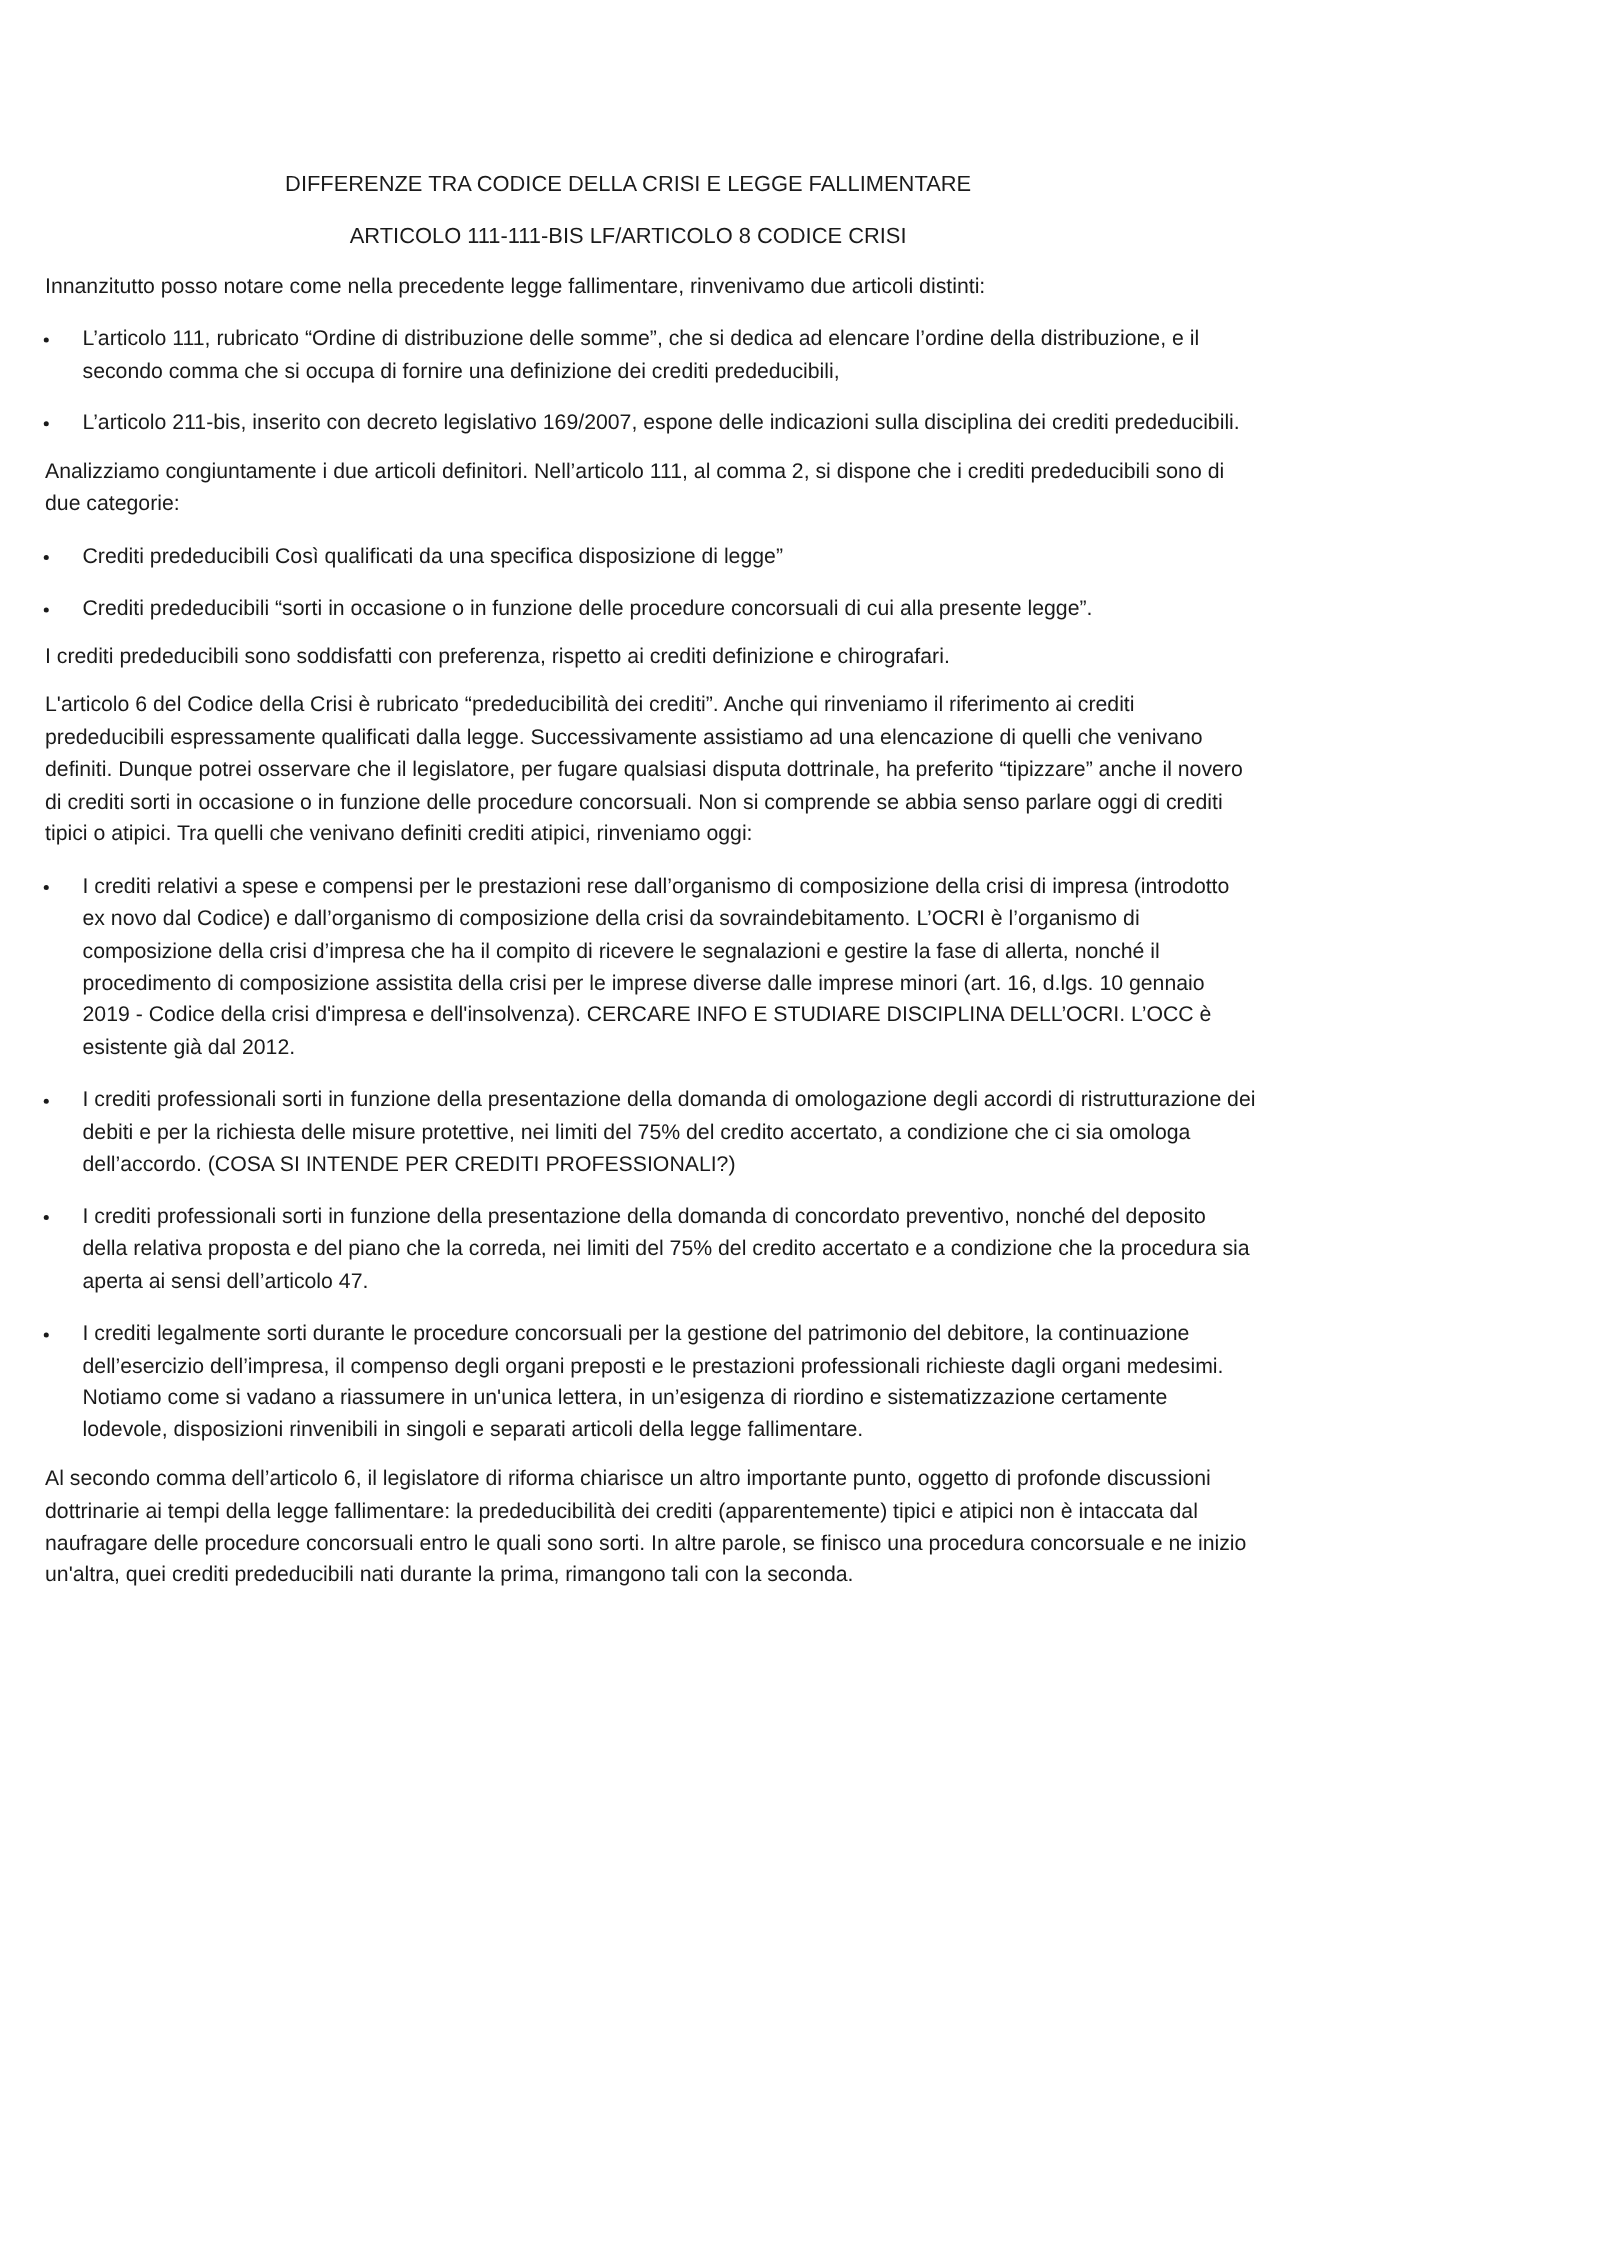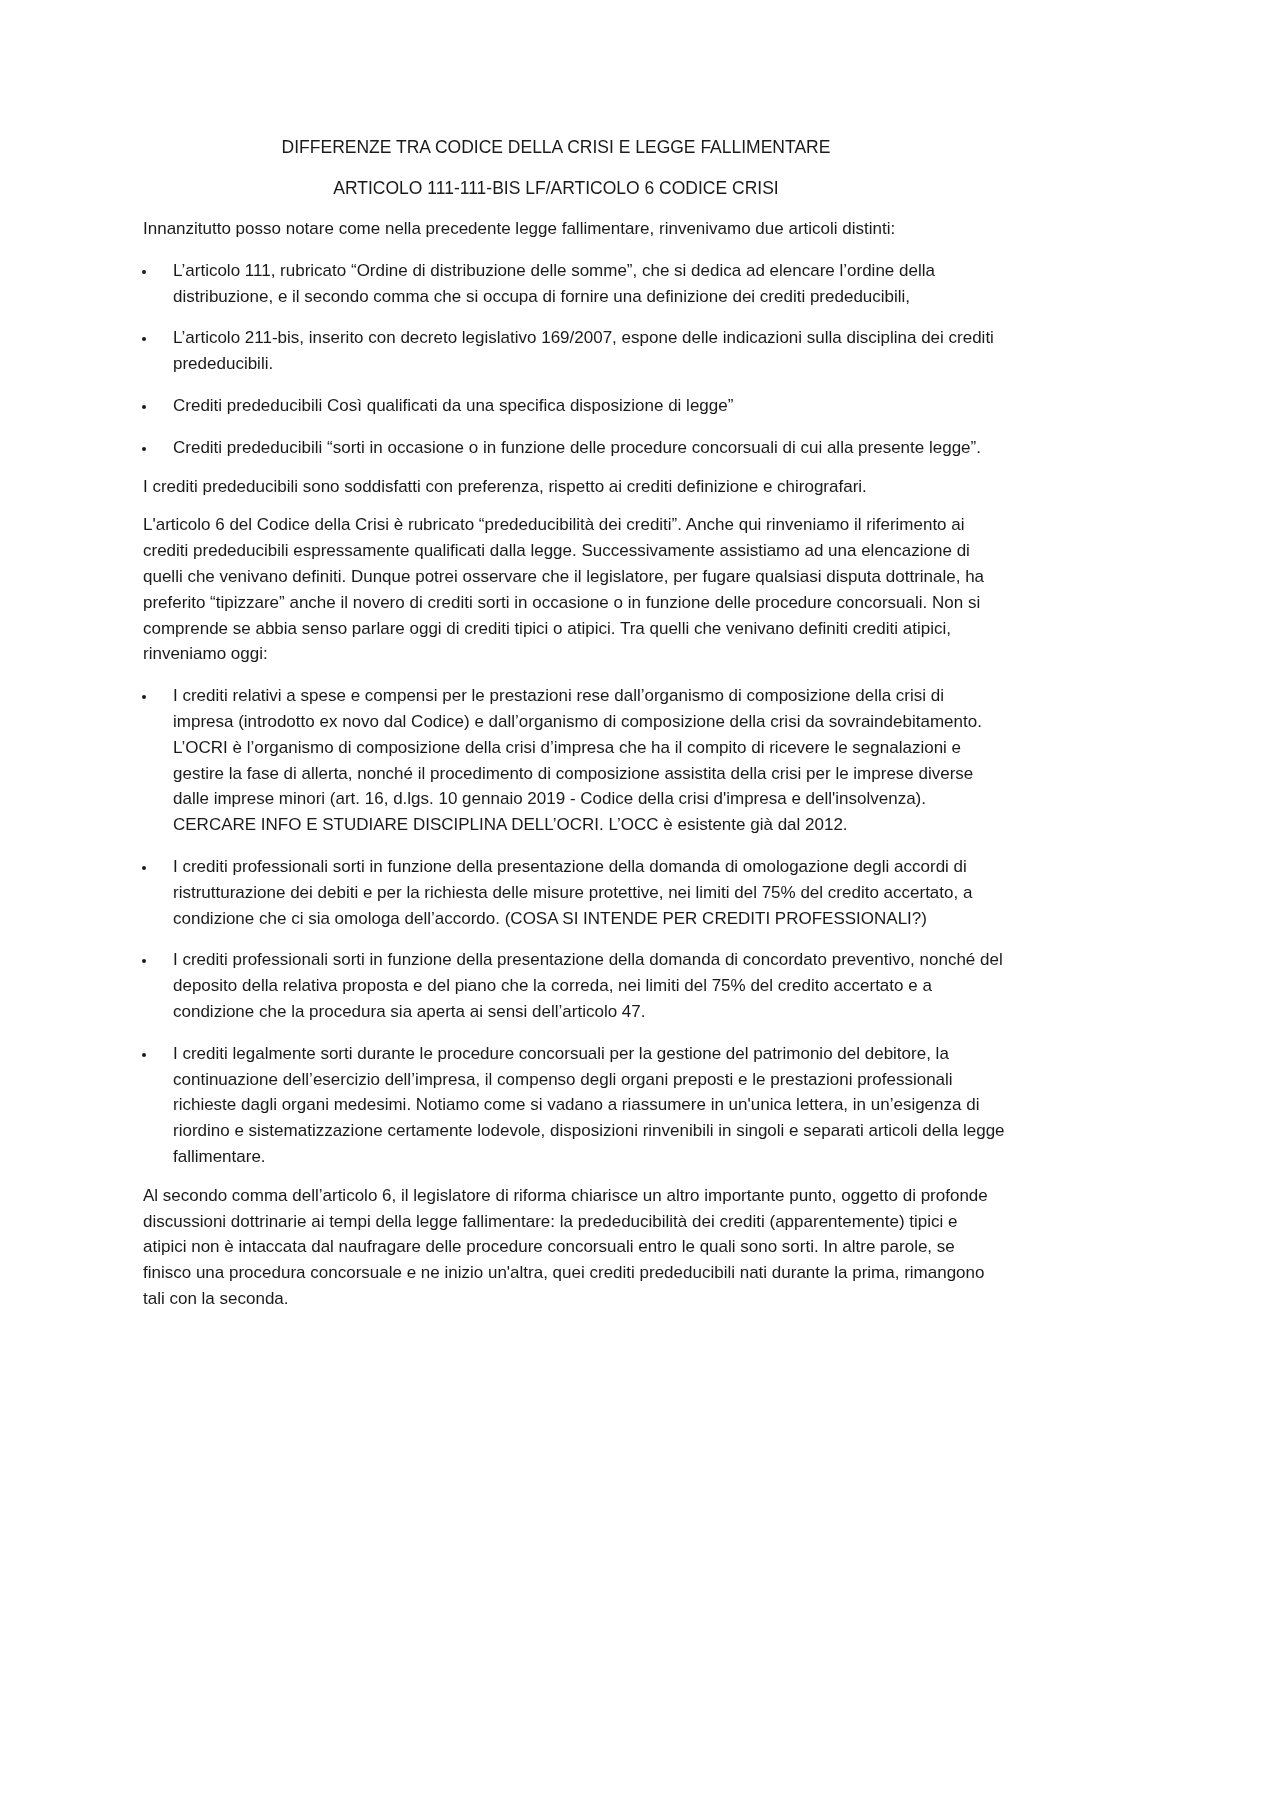--- a/index.html
+++ b/index.html
@@ -6,21 +6,20 @@
   html, body { background: #ffffff; }
   body {
     width: 1280px;
     height: 1811px;
     font-family: "Liberation Sans", sans-serif;
     color: #1a1a1a;
     overflow: hidden;
   }
   .page {
     padding-top: 134px;
-    padding-left: 107px;
     width: 1005px;
   }
   .doc-title,
   .doc-subtitle {
     text-align: center;
     font-size: 17.5px;
     font-weight: 400;
     line-height: 26px;
     margin-bottom: 15px;
   }
@@ -46,29 +45,30 @@
     font-size: 14px;
   }
 </style>
 </head>
 <body>
 
 <div class="page">
 
   <h1 class="doc-title">DIFFERENZE TRA CODICE DELLA CRISI E LEGGE FALLIMENTARE</h1>
 
-  <h2 class="doc-subtitle">ARTICOLO 111-111-BIS LF/ARTICOLO 6 CODICE CRISI</h2>
+  <h2 class="doc-subtitle">ARTICOLO 111-111-BIS LF/ARTICOLO 8 CODICE CRISI</h2>
 
   <p class="body-par">Innanzitutto posso notare come nella precedente legge fallimentare, rinvenivamo due articoli distinti:</p>
 
   <ul class="bullet-list">
     <li>L’articolo 111, rubricato “Ordine di distribuzione delle somme”, che si dedica ad elencare l’ordine della distribuzione, e il secondo comma che si occupa di fornire una definizione dei crediti prededucibili,</li>
     <li>L’articolo 211-bis, inserito con decreto legislativo 169/2007, espone delle indicazioni sulla disciplina dei crediti prededucibili.</li>
   </ul>
 
+  <p class="body-par">Analizziamo congiuntamente i due articoli definitori. Nell’articolo 111, al comma 2, si dispone che i crediti prededucibili sono di due categorie:</p>
 
   <ul class="bullet-list">
     <li>Crediti prededucibili Così qualificati da una specifica disposizione di legge”</li>
     <li>Crediti prededucibili “sorti in occasione o in funzione delle procedure concorsuali di cui alla presente legge”.</li>
   </ul>
 
   <p class="body-par">I crediti prededucibili sono soddisfatti con preferenza, rispetto ai crediti definizione e chirografari.</p>
 
   <p class="body-par">L'articolo 6 del Codice della Crisi è rubricato “prededucibilità dei crediti”. Anche qui rinveniamo il riferimento ai crediti prededucibili espressamente qualificati dalla legge. Successivamente assistiamo ad una elencazione di quelli che venivano definiti. Dunque potrei osservare che il legislatore, per fugare qualsiasi disputa dottrinale, ha preferito “tipizzare” anche il novero di crediti sorti in occasione o in funzione delle procedure concorsuali. Non si comprende se abbia senso parlare oggi di crediti tipici o atipici. Tra quelli che venivano definiti crediti atipici, rinveniamo oggi:</p>
 

